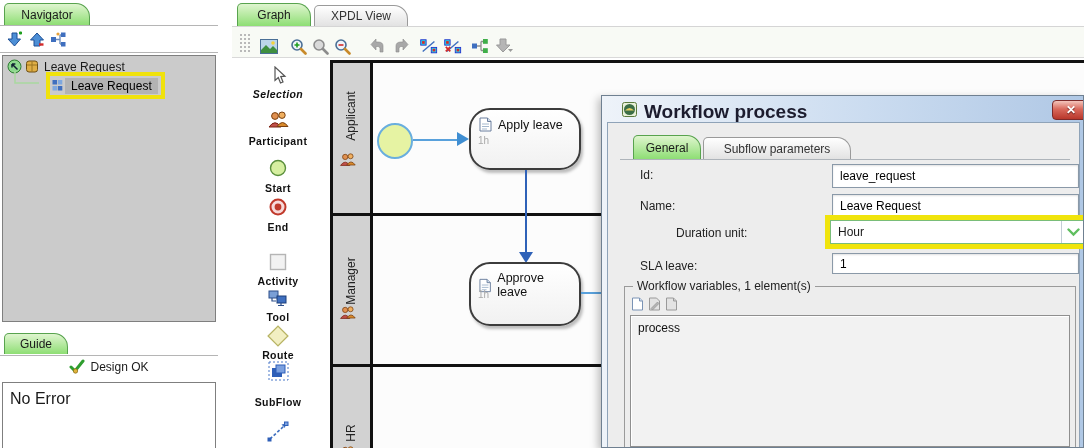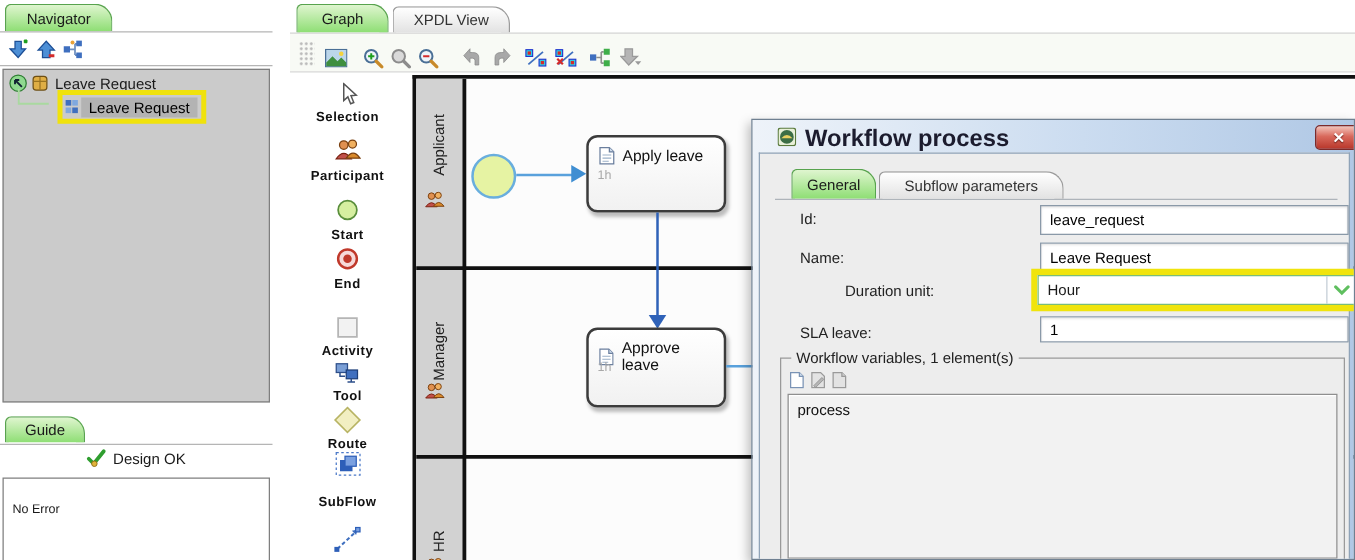--- a/index.html
+++ b/index.html
@@ -37,21 +37,21 @@
   
   .pool{position:absolute;left:330px;top:60px;width:754px;height:388px;background:#fcfcfc;
         border-top:3px solid #111;border-left:3px solid #111;z-index:1;}
   .lanehead{position:absolute;left:0;top:0;bottom:0;width:40px;background:#d2d2d2;border-right:3px solid #111;}
   .lanediv{position:absolute;left:0;right:0;height:3px;background:#111;}
   .lanelabel{position:absolute;width:120px;text-align:center;font-size:12px;color:#222;
              transform:rotate(-90deg);transform-origin:center;left:-42px;}
 
   
   .node{position:absolute;background:linear-gradient(#ffffff,#f1f1f1);border:2px solid #3c3c3c;
-        border-radius:9px;box-shadow:2px 3px 3px rgba(0,0,0,.25);z-index:2;}
+        border-radius:21px;box-shadow:2px 3px 3px rgba(0,0,0,.25);z-index:2;}
   .node .row{display:flex;align-items:center;gap:6px;padding:7px 6px 0 8px;font-size:12.5px;color:#111;}
   .dur{position:absolute;left:7px;top:25px;font-size:10px;color:#a9a9a9;}
   .edge{position:absolute;z-index:2;}
 
   
   .dialog{position:absolute;left:601px;top:95px;width:483px;height:353px;z-index:10;
           background:linear-gradient(to right,#eef3f9,#cbdcf0 55%,#b0c8e5);
           border:1px solid #6f8091;overflow:hidden;box-shadow:-3px 3px 8px rgba(0,0,0,.25);}
   .dlg-title{position:absolute;left:42px;top:5px;font-size:19px;font-weight:700;color:#1c1c2e;}
   .dlg-close{position:absolute;left:450px;top:4px;width:38px;height:20px;border:1px solid #7c2a2a;
@@ -139,21 +139,21 @@
   </div>
   <div class="hline" style="left:0;top:355px;width:218px;"></div>
   <div style="position:absolute;left:0;top:359px;width:218px;display:flex;align-items:center;justify-content:center;gap:5px;">
     <svg width="16" height="15" viewBox="0 0 16 15">
       <path d="M2 8 L6 12 L14 2" stroke="#2f9e2f" stroke-width="3" fill="none" stroke-linecap="round"></path>
       <circle cx="6.5" cy="12" r="2.2" fill="#e0b33c" stroke="#8a6a10" stroke-width=".7"></circle>
     </svg>
     <span style="font-size:12px;">Design OK</span>
   </div>
   <div class="panelbox" style="left:2px;top:382px;width:214px;height:70px;background:#fff;">
-    <div style="position:absolute;left:7px;top:19px;font-size:10px;">No Error</div>
+    <div style="position:absolute;left:7px;top:7px;font-size:16px;">No Error</div>
   </div>
 
   <div class="tab" style="left:237px;top:3px;width:74px;height:23px;">
     <span>Graph</span>
   </div>
   <div class="tab inactive" style="left:314px;top:5px;width:94px;height:21px;">
     <span>XPDL View</span>
   </div>
 
   <div class="gtoolbar"></div>
@@ -228,21 +228,21 @@
       <path d="M4 1 h6 v6 h4 L7 14 L0.5 7 h3.5 z" fill="#b5b5b5" stroke="#9a9a9a"></path>
       <path d="M12 11 l2.5 3 l2.5 -3 z" fill="#9a9a9a"></path>
     </svg>
   </div>
 
   <div class="pal-icon" style="top:66px;">
     <svg width="17" height="19" viewBox="0 0 17 19">
       <path d="M5 1 L5 14.5 L8.3 11.5 L10.5 17 L13 16 L10.8 10.6 L15 10.2 Z" fill="#fff" stroke="#555" stroke-width="1.2"></path>
     </svg>
   </div>
-  <div class="pal-label" style="top:88px;">Selection</div>
+  <div class="pal-label" style="top:88px;font-style:italic;">Selection</div>
 
   <div class="pal-icon" style="top:111px;">
     <svg width="22" height="18" viewBox="0 0 22 18">
       <circle cx="8" cy="5" r="3.4" fill="#e09050" stroke="#7a4010"></circle>
       <path d="M2 16 q6 -8.5 12 0 z" fill="#c1504a" stroke="#7a2010"></path>
       <circle cx="15" cy="4.2" r="3.2" fill="#f0b060" stroke="#7a4010"></circle>
       <path d="M10 15.5 q5.5 -8 11 0 z" fill="#d98a2b" stroke="#7a4010"></path>
     </svg>
   </div>
   <div class="pal-label" style="top:135px;">Participant</div>

